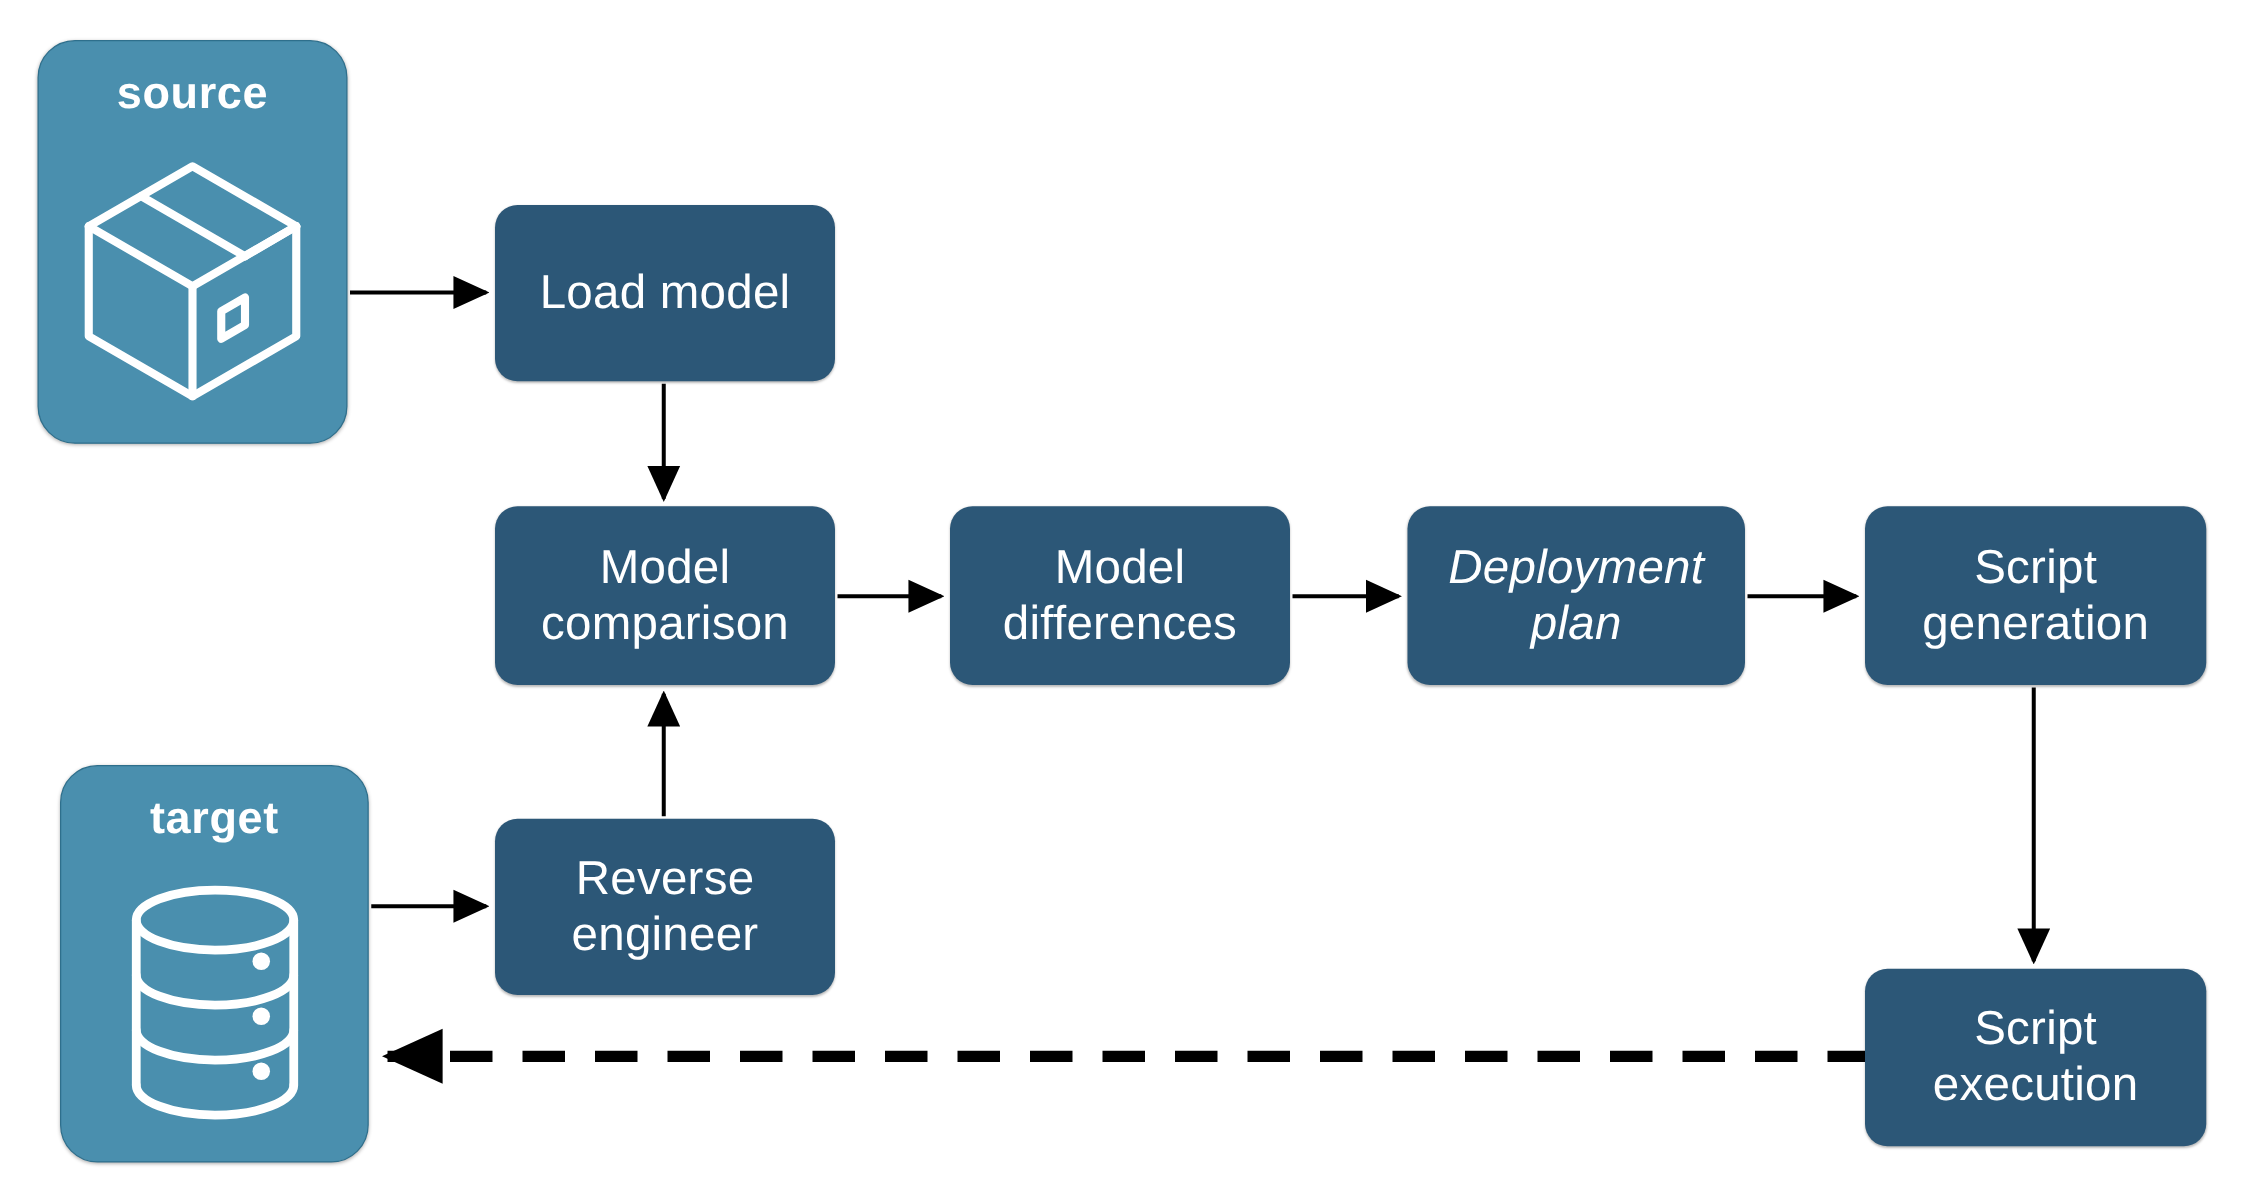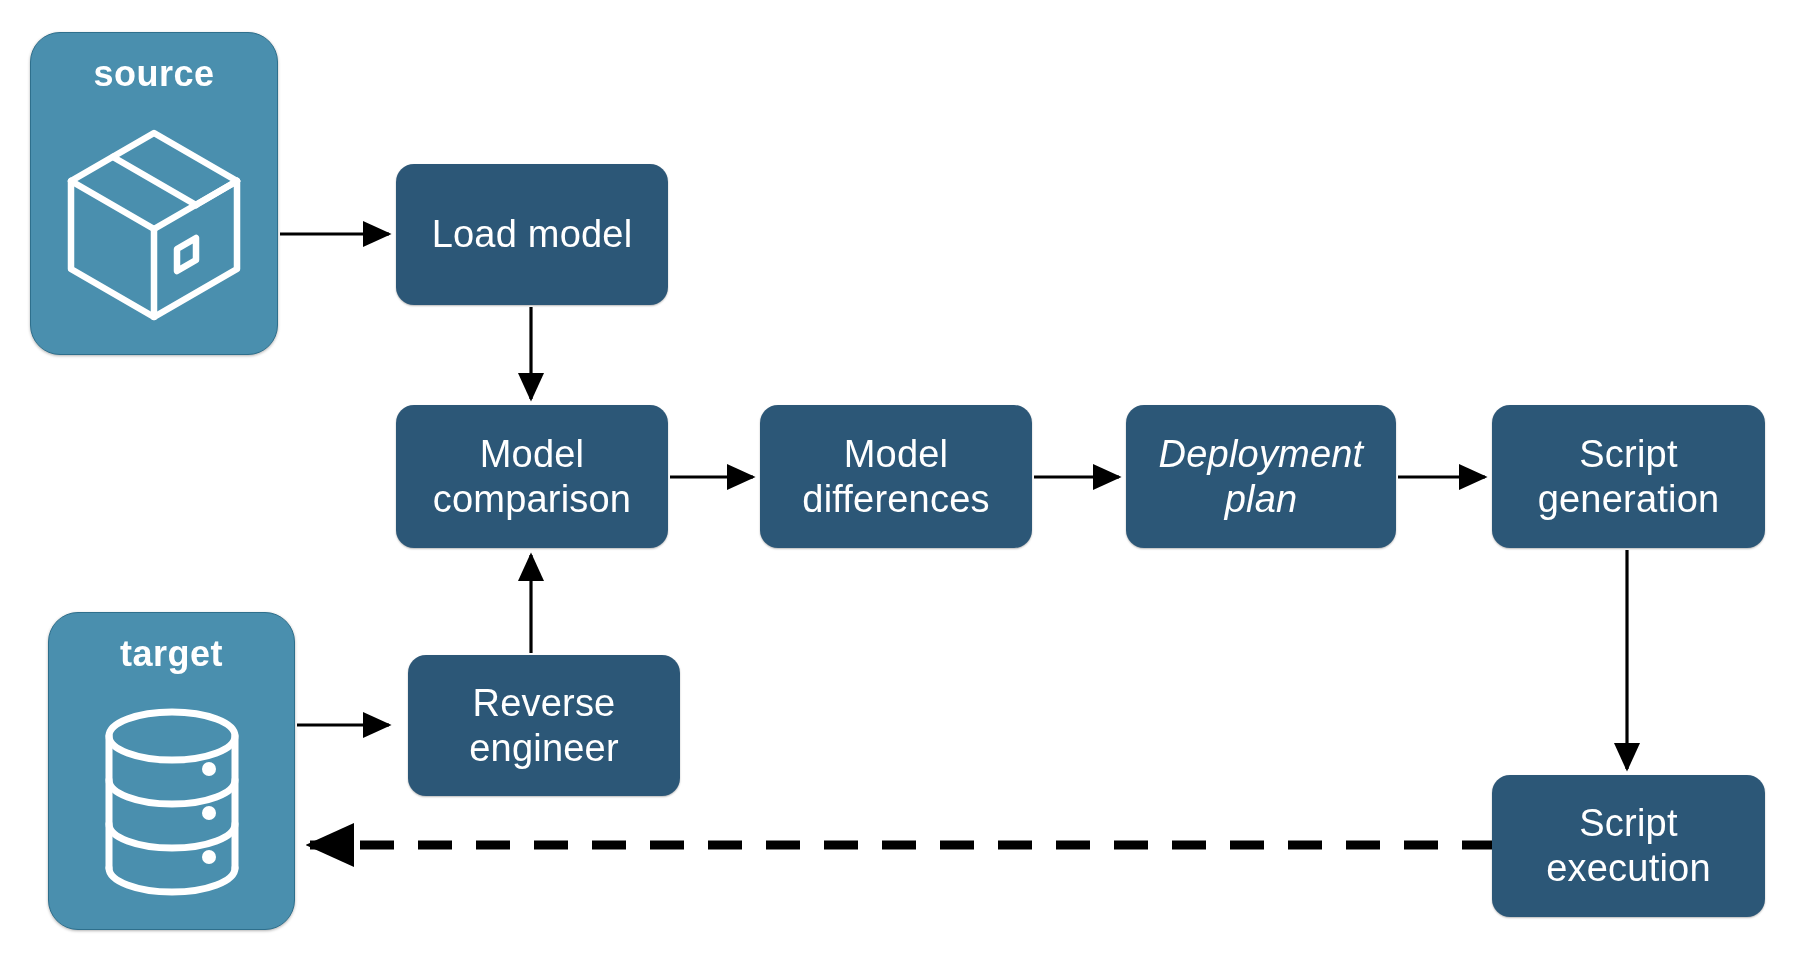--- a/index.html
+++ b/index.html
@@ -163,21 +163,21 @@
   <div class="node process" id="node-deployment-plan" style="left:1126px; top:405px; width:270px; height:143px;font-style:italic;">
     <span class="label">Deployment
 plan</span>
   </div>
 
   <div class="node process" id="node-script-generation" style="left:1492px; top:405px; width:273px; height:143px;">
     <span class="label">Script
 generation</span>
   </div>
 
-  <div class="node process" id="node-reverse-engineer" style="left:396px; top:655px; width:272px; height:141px;margin-left:12px;">
+  <div class="node process" id="node-reverse-engineer" style="left:396px; top:655px; width:272px; height:141px;">
     <span class="label">Reverse
 engineer</span>
   </div>
 
   <div class="node process" id="node-script-execution" style="left:1492px; top:775px; width:273px; height:142px;">
     <span class="label">Script
 execution</span>
   </div>
 
 </div>

